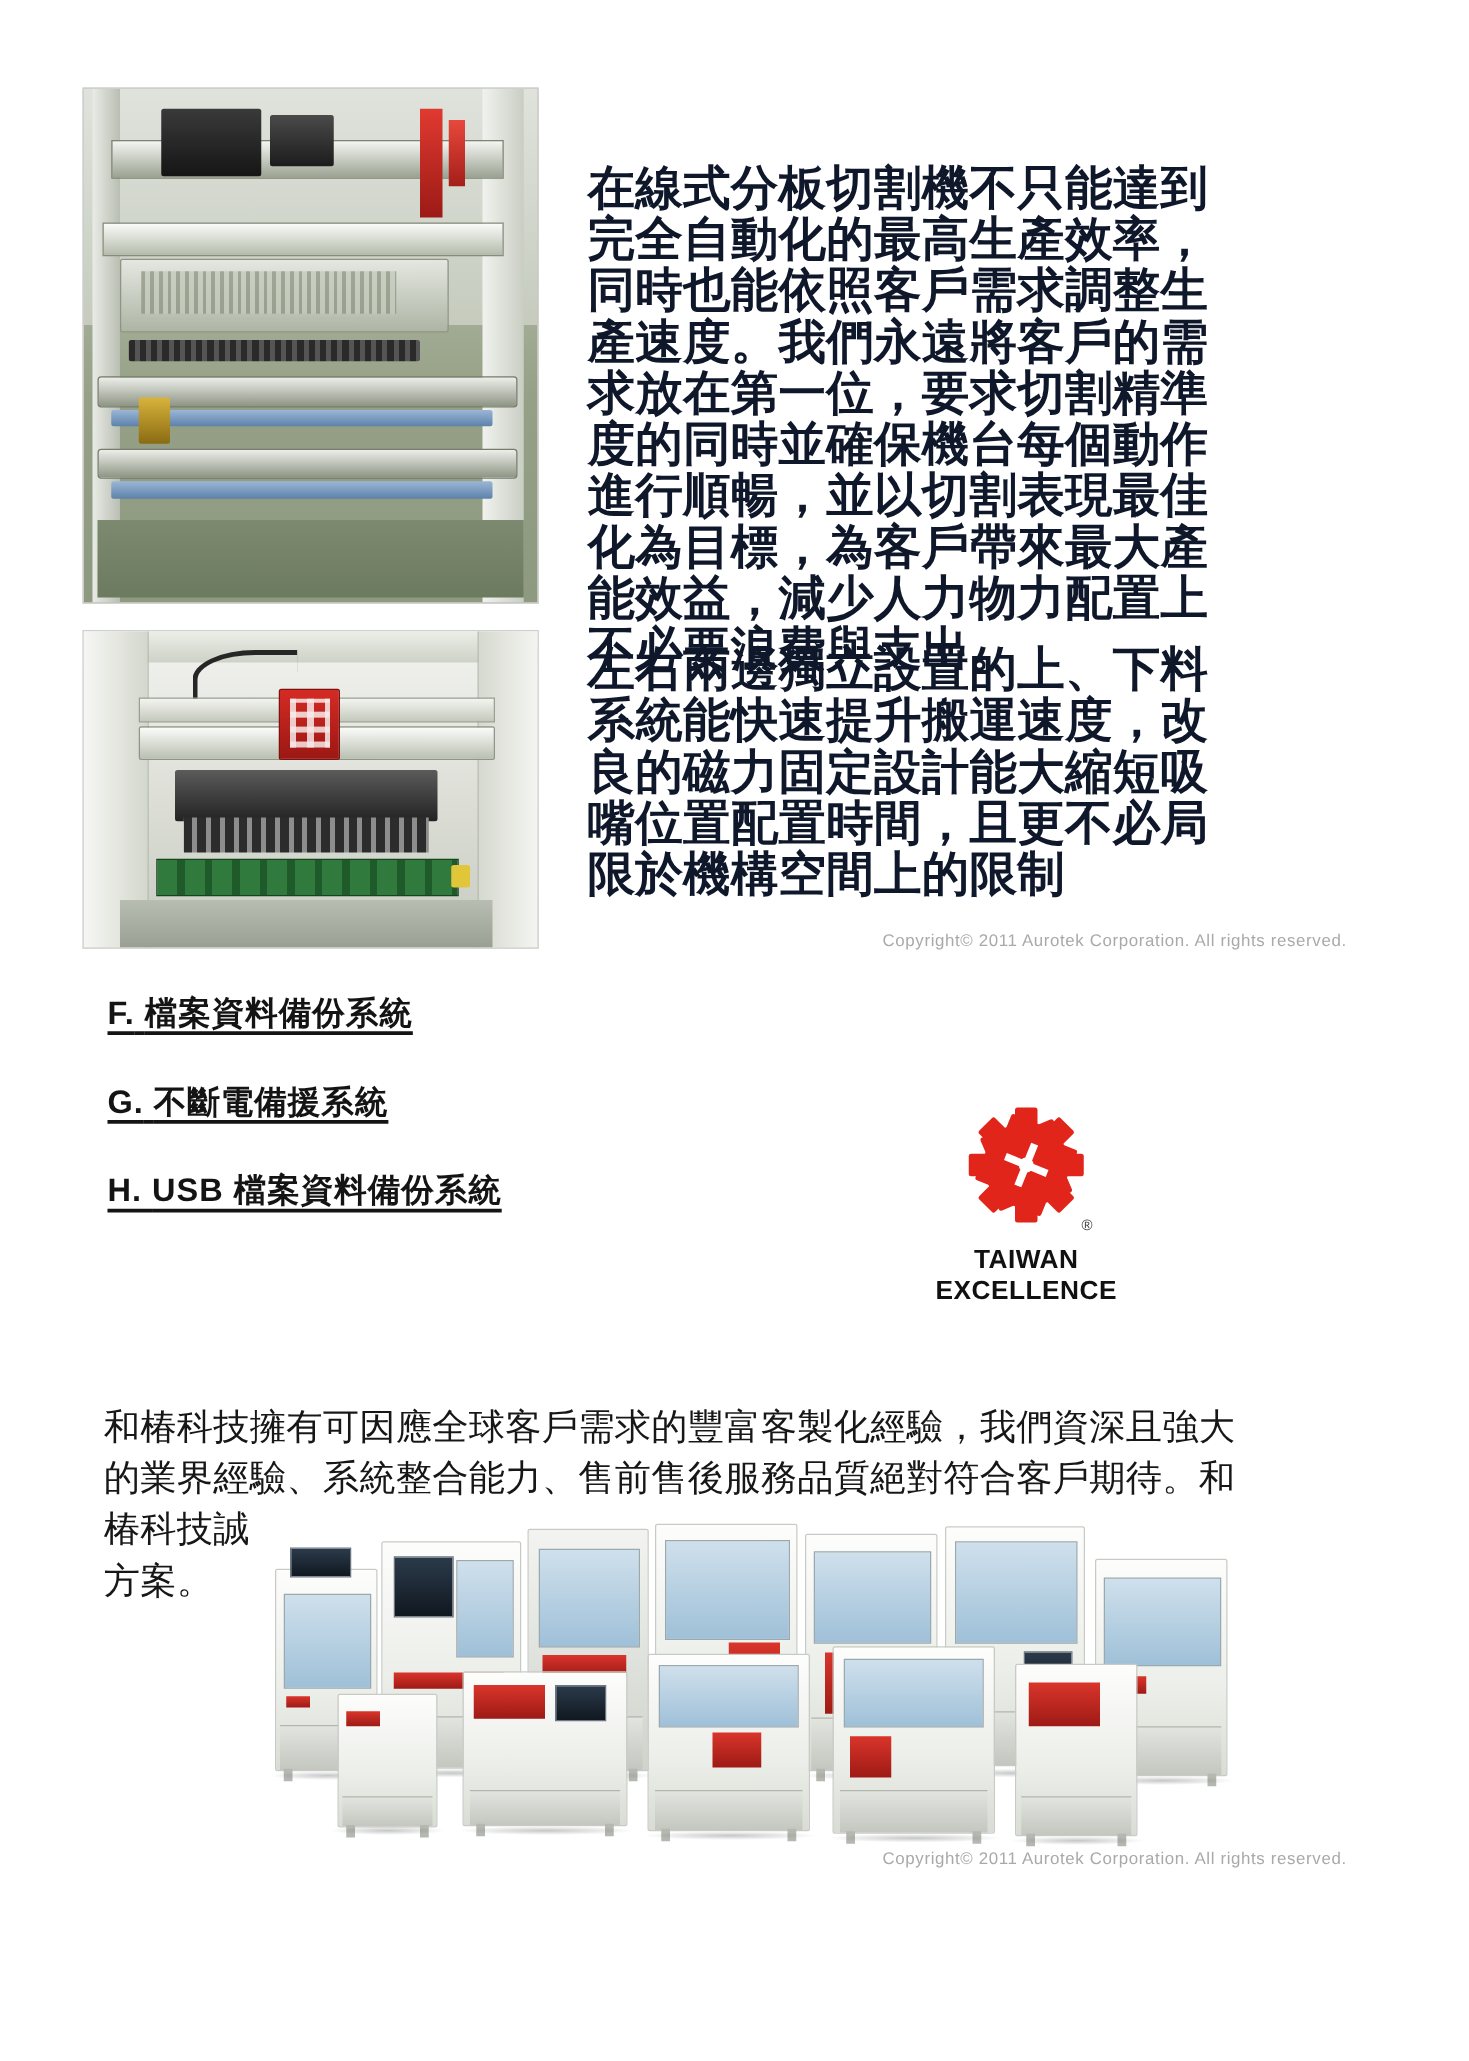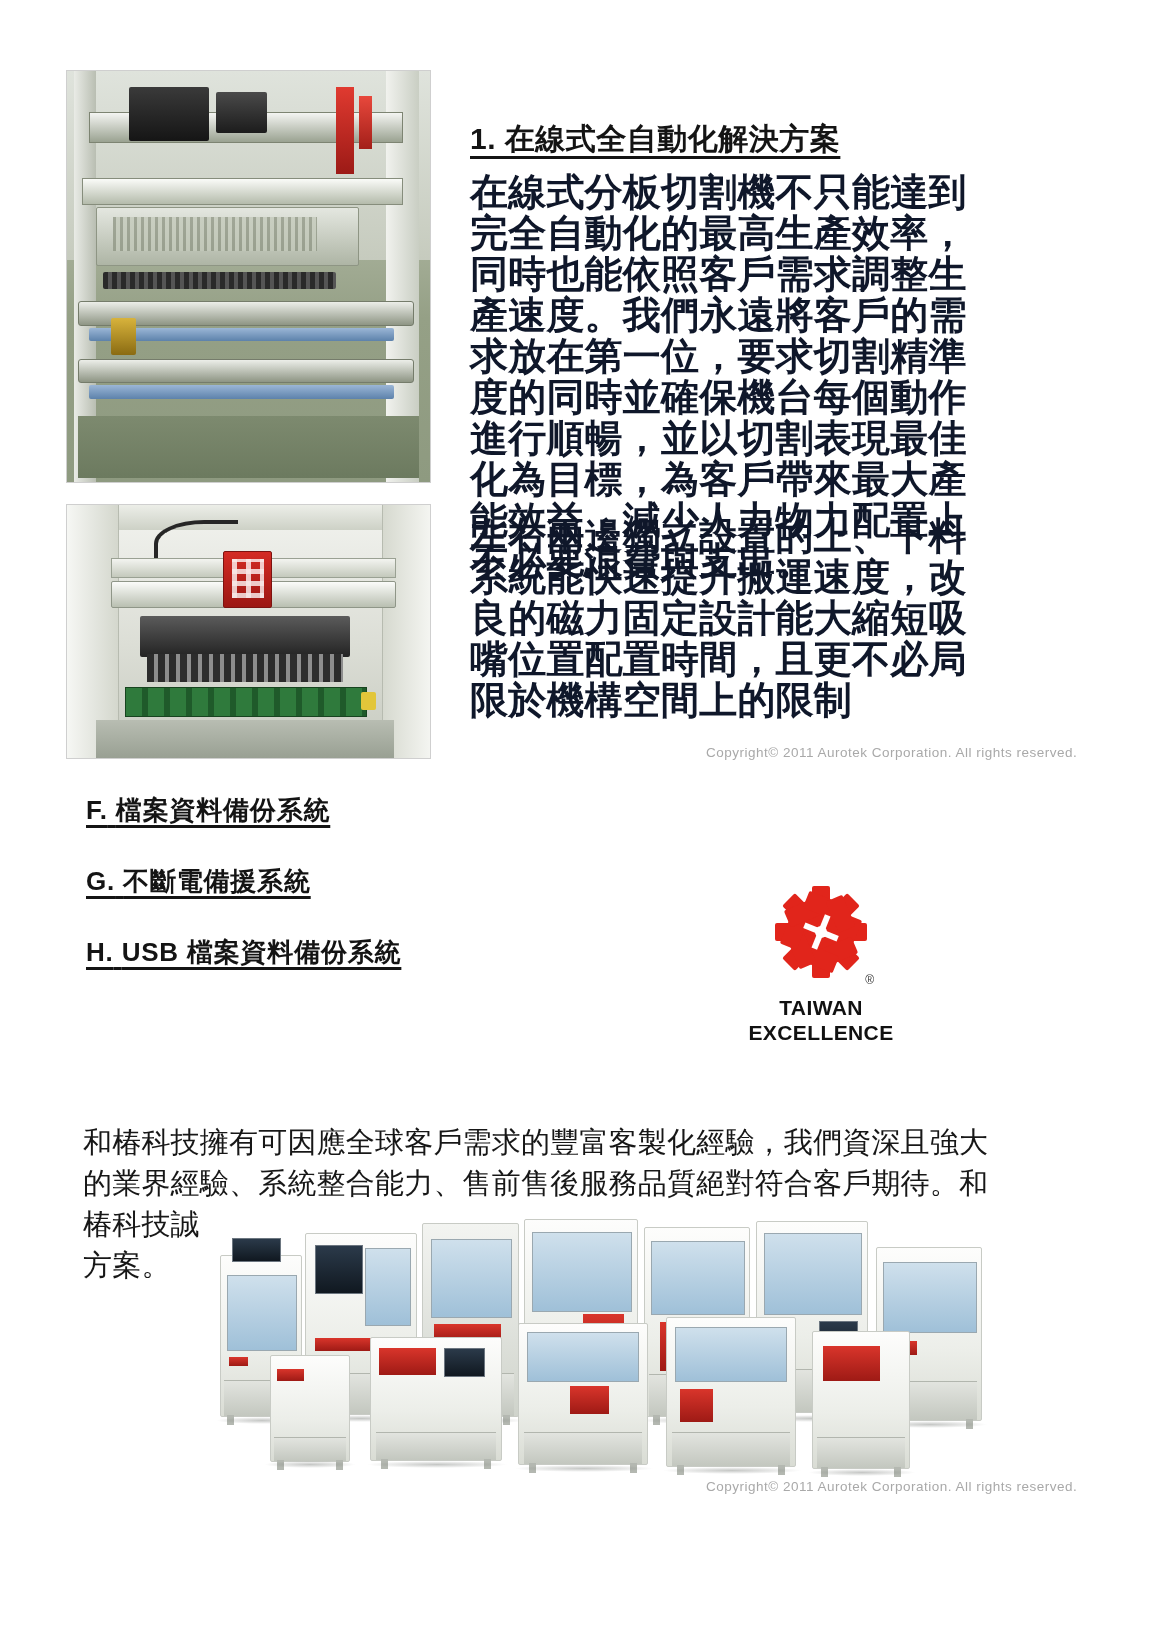--- a/index.html
+++ b/index.html
@@ -324,21 +324,20 @@
     <div class="p1-chain"></div>
     <div class="p1-rail1"></div>
     <div class="p1-blue1"></div>
     <div class="p1-motor"></div>
     <div class="p1-rail2"></div>
     <div class="p1-blue2"></div>
     <div class="p1-dark"></div>
   </div>
 
   <div class="section" id="sec1">
-    <div class="sec-head">1. 在線式全自動化解決方案</div>
     <div class="sec-body">在線式分板切割機不只能達到完全自動化的最高生產效率，同時也能依照客戶需求調整生產速度。我們永遠將客戶的需求放在第一位，要求切割精準度的同時並確保機台每個動作進行順暢，並以切割表現最佳化為目標，為客戶帶來最大產能效益，減少人力物力配置上不必要浪費與支出。</div>
   </div>
 
   <div class="photo2" role="img">
     <div class="p2-bg"></div>
     <div class="p2-top"></div>
     <div class="p2-cabL"></div>
     <div class="p2-cabR"></div>
     <div class="p2-cable"></div>
     <div class="p2-beam2"></div>

